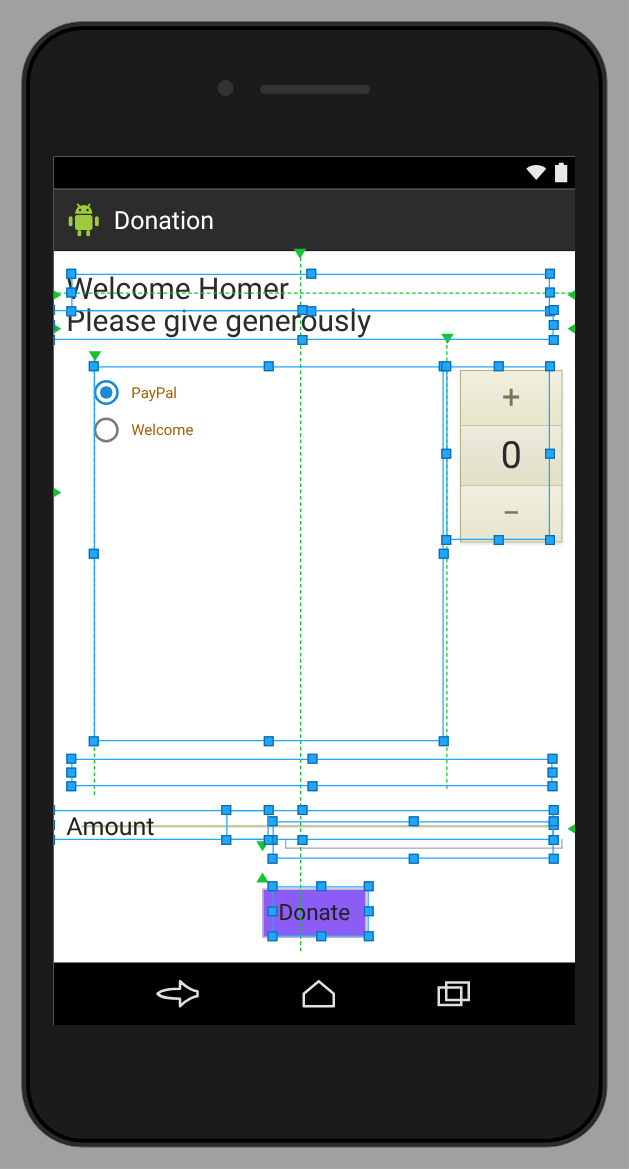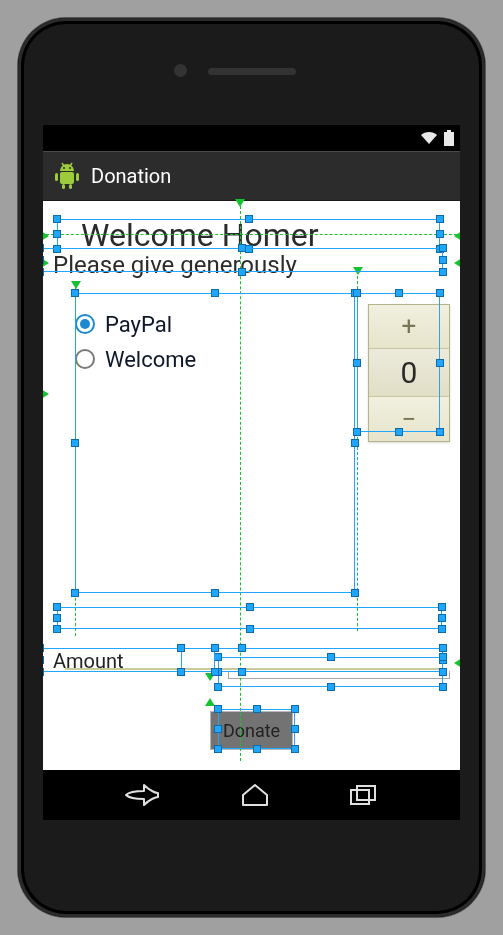--- a/index.html
+++ b/index.html
@@ -72,25 +72,24 @@
     font-weight: 400;
   }
   
   .content {
     position: relative;
     background: #fff;
     height: calc(100% - 26px - 50px - 50px);
     padding: 0px 10px 0 10px;
   }
   .welcome {
-    font-size: 32px;
+    font-size: 24px;
     color: #2b2b2b;
     padding-top: 18px;
     line-height: 1.0;
-    margin-left: 28px;
   }
   .subtitle {
     font-size: 24px;
     color: #2b2b2b;
     margin-top: 0px;
     line-height: 1.2;
   }
   .formrow {
     position: relative;
     margin-top: 24px;
@@ -118,22 +117,22 @@
   }
   .radio.selected .dot::after {
     content: "";
     position: absolute;
     left: 3px; top: 3px;
     width: 10px; height: 10px;
     background: #1e88d0;
     border-radius: 50%;
   }
   .radio .rlabel {
-    font-size: 22px;
-    color: #0f172a;
+    font-size: 12px;
+    color: #a16207;
     text-align: center;
   }
   .stepper {
     position: absolute;
     right: 0; top: 0;
     width: 82px;
     border: 1px solid #b5b38d;
     background: linear-gradient(#efeedc, #e4e2c9);
     box-shadow: 0 1px 2px rgba(0,0,0,0.15);
   }
@@ -202,21 +201,21 @@
     border-right: 1px solid #a6a6a6;
   }
   .donatebtnwrap {
     position: absolute;
     left: 0; right: 0;
     top: 510px;
     text-align: center;
   }
   .donatebtn {
     display: inline-block;
-    background: #737373;
+    background: #8b5cf6;
     border: 1px solid #b8b8b8;
     font-size: 18px;
     color: #222;
     padding: 8px 12px;
     cursor: pointer;
   }
   
   .navbar {
     position: absolute;
     left: 0; right: 0; bottom: 0;

